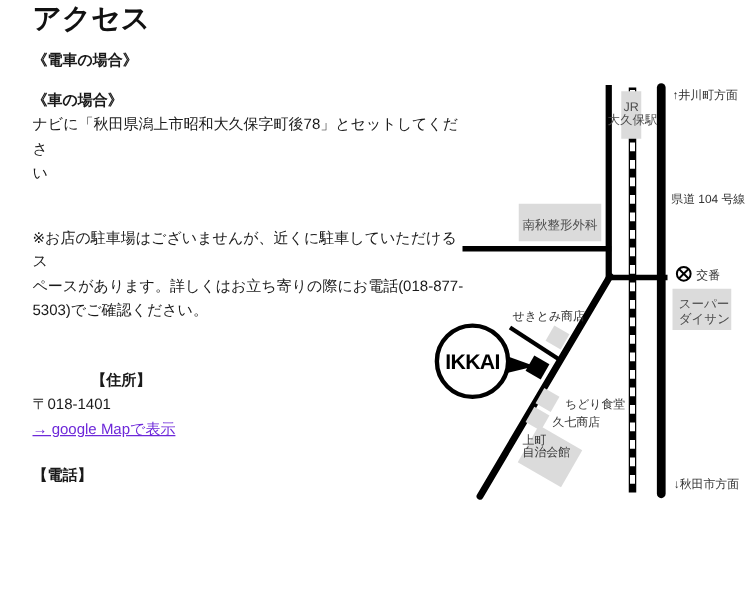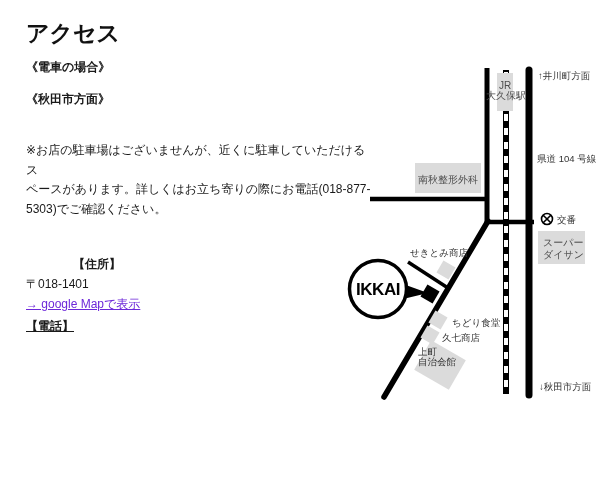--- a/index.html
+++ b/index.html
@@ -1,45 +1,47 @@
 <!DOCTYPE html>
 <html><head>
 <meta charset="utf-8">
 <style>
   html,body{margin:0;padding:0;}
   body{
     width:605px;height:486px;position:relative;background:#ffffff;
     font-family:"Liberation Sans","DejaVu Sans",sans-serif;
     color:#1a1a1a;overflow:hidden;
   }
-  .left-col{position:absolute;left:26px;top:20px;width:350px;}
+  .left-col{position:absolute;left:26px;top:1px;width:350px;}
   h1.page-title{font-size:23px;font-weight:bold;margin:0 0 12px 0;line-height:26px;color:#111;}
   p{margin:0;}
   .hdr{font-size:12px;font-weight:bold;line-height:19.5px;}
   .body-text{font-size:12px;line-height:19.5px;white-space:pre-line;}
   .mt12{margin-top:12px;}
   .mt16{margin-top:32px;}
   .mt36{margin-top:36px;margin-left:47px;}
-  .mt18{margin-top:2px;text-decoration:underline;}
+  .mt18{margin-top:18px;}
   a.map-link{font-size:12px;line-height:19.5px;text-decoration:underline;cursor:pointer;}
   .map-wrap{position:absolute;left:345px;top:60px;width:260px;height:380px;}
   svg text{font-family:"Liberation Sans","DejaVu Sans",sans-serif;}
   .map-label{font-size:9.5px;fill:#333;}
   .box-label{font-size:10px;fill:#4d4d4d;}
   .ikkai-label{font-size:17px;font-weight:bold;fill:#000;letter-spacing:-0.5px;}
 </style>
 </head>
 <body>
 
 <div class="left-col">
   <h1 class="page-title">アクセス</h1>
 
   <p class="hdr">《電車の場合》</p>
 
-  <p class="hdr mt12">《秋田市方面》</p>
+  <p class="hdr mt12">《車の場合》</p>
+  <p class="body-text">ナビに「秋田県潟上市昭和大久保字町後78」とセットしてくださ
+い</p>
   <p class="body-text mt16">※お店の駐車場はございませんが、近くに駐車していただけるス
 ペースがあります。詳しくはお立ち寄りの際にお電話(018-877-
 5303)でご確認ください。</p>
 
   <p class="hdr mt36">【住所】</p>
   <p class="body-text">〒018-1401</p>
   <p><a class="map-link" id="mapLink" style="color: #6d28d9;">→ google Mapで表示</a></p>
 
   <p class="hdr mt18">【電話】</p>
 

